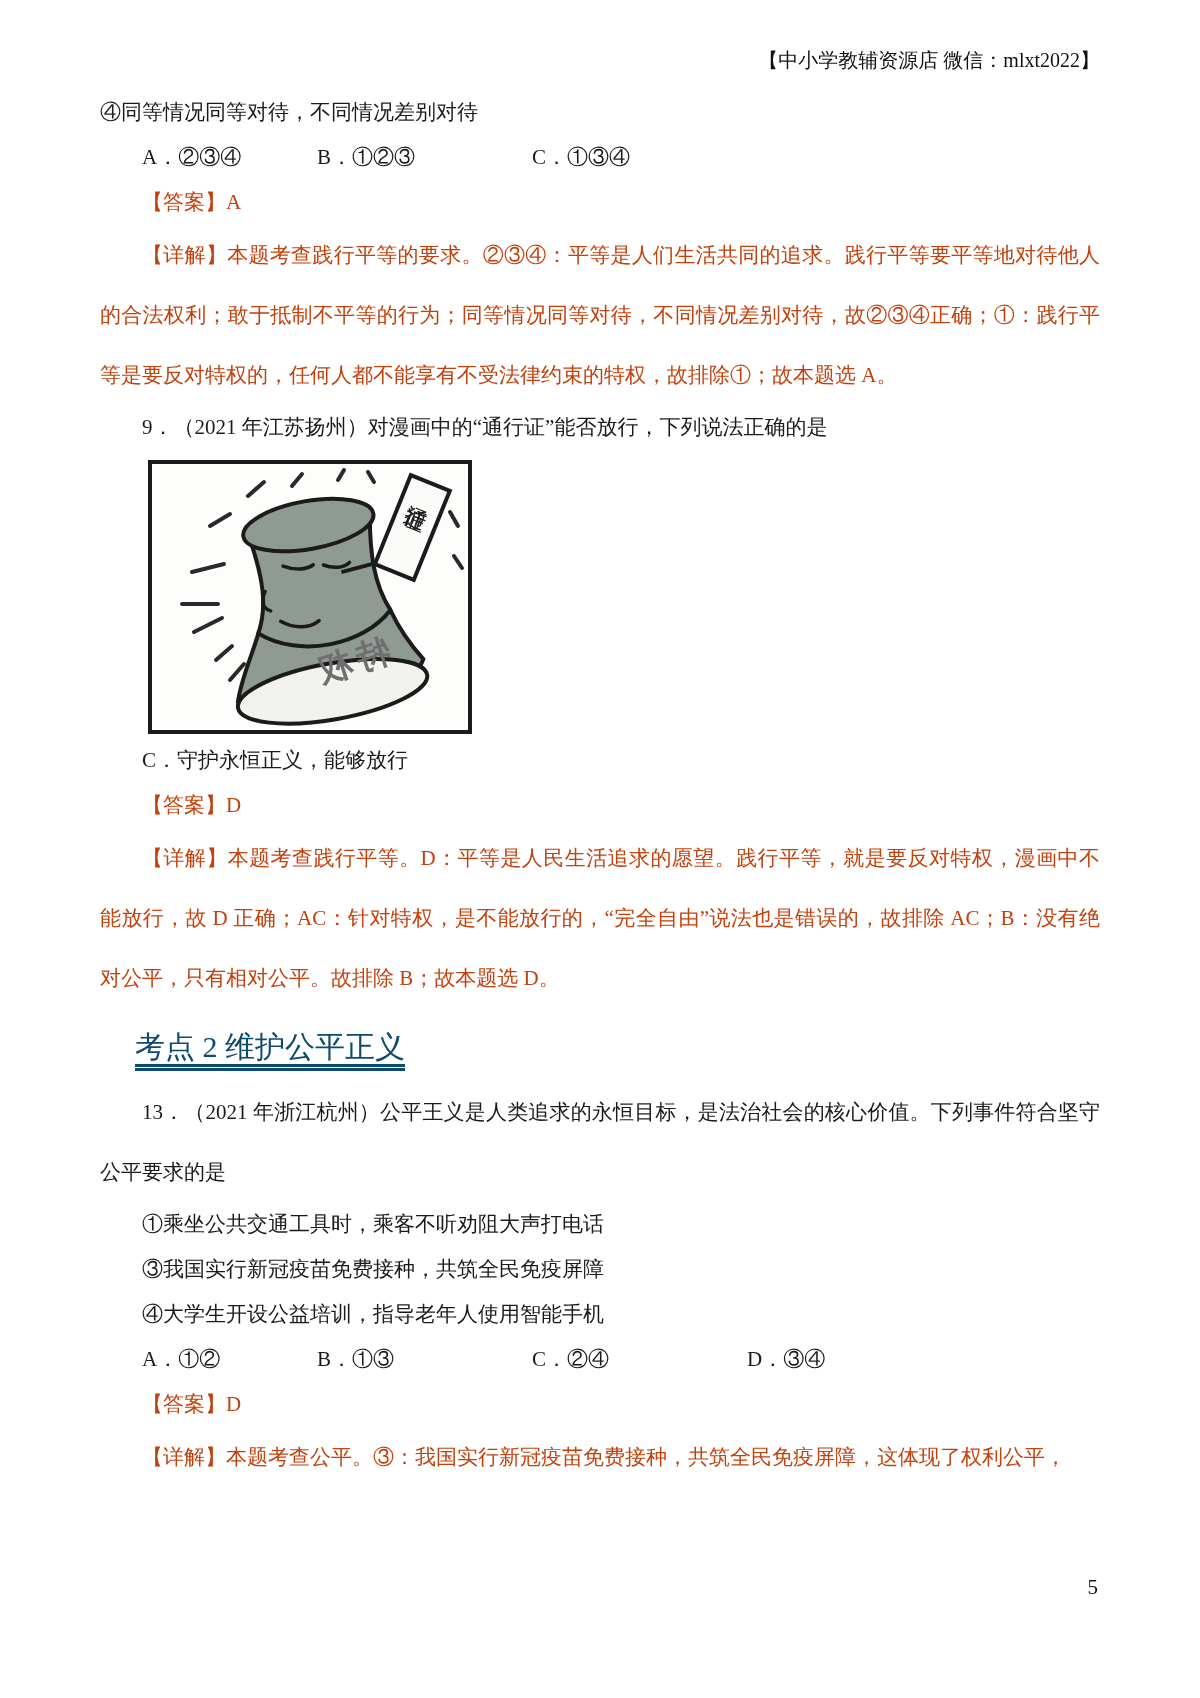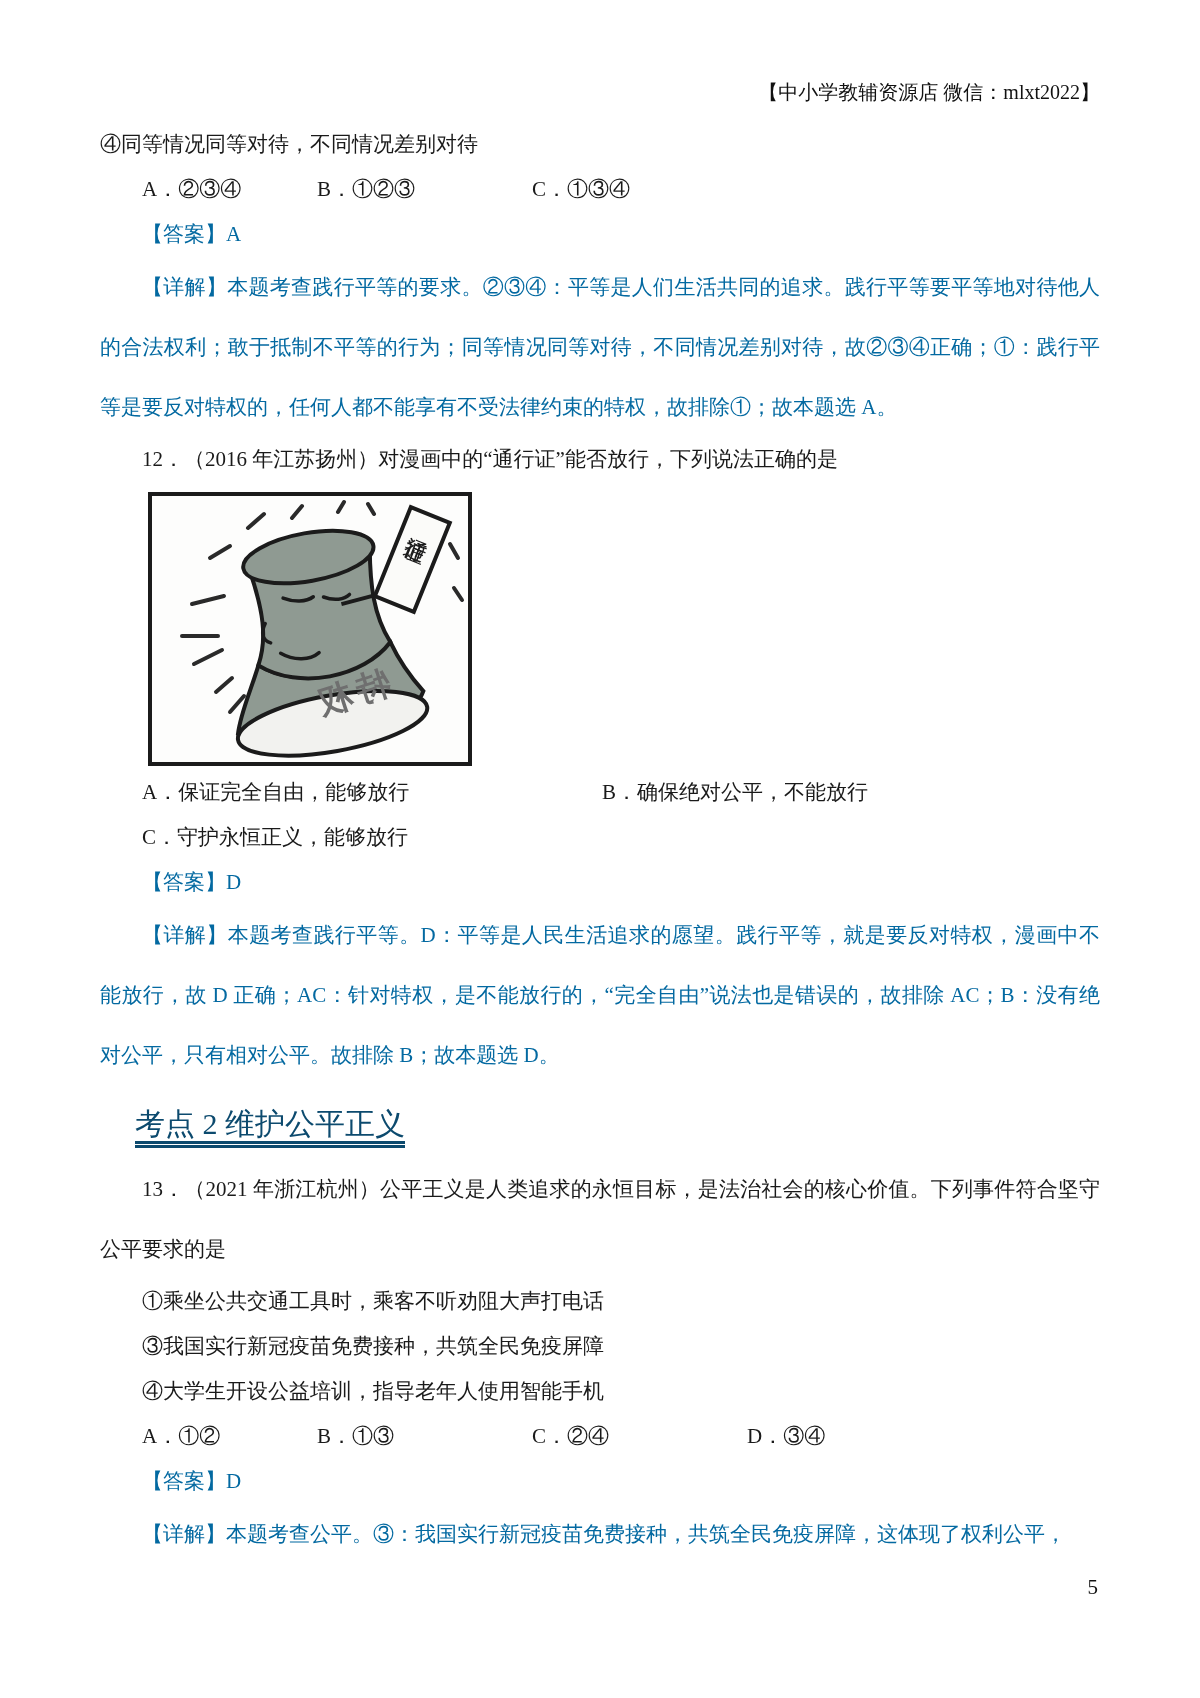--- a/index.html
+++ b/index.html
@@ -5,30 +5,30 @@
   html,body{margin:0;padding:0;background:#e8e8e8;}
   .page{
     position:relative;
     width:1200px;height:1698px;
     margin:0 auto;
     background:#ffffff;
     font-family:"Liberation Serif","DejaVu Serif",serif;
     color:#1a1a1a;
     overflow:hidden;
   }
-  .content{margin:0 100px;padding-top:76px;}
+  .content{margin:0 100px;padding-top:44px;}
   .doc-header{
     font-size:20px;line-height:32px;
     text-align:right;
     color:#111;
   }
   .ln{font-size:21px;line-height:45px;}
   .indent{text-indent:42px;}
   .para{font-size:21px;line-height:60px;text-align:justify;text-indent:42px;}
-  .red{color:#0369a1;}
+  .red{color:#c2410c;}
   .opt-row{display:flex;padding-left:42px;font-size:21px;line-height:45px;}
   .opt-row .o1{width:175px;}
   .opt-row .o2{width:215px;}
   .opt-row .o3{width:215px;}
   .opt-row .o4{flex:1;}
   .opt-row2{display:flex;padding-left:42px;font-size:21px;line-height:45px;}
   .opt-row2 .oa{width:460px;}
   .opt-row2 .ob{flex:1;}
   .section-head{
     margin:10px 0 6px 35px;
@@ -64,21 +64,21 @@
 
     <div class="ln mt14">④同等情况同等对待，不同情况差别对待</div>
     <div class="opt-row">
       <span class="o1">A．②③④</span>
       <span class="o2">B．①②③</span>
       <span class="o3">C．①③④</span>
     </div>
     <div class="ln indent red">【答案】A</div>
     <div class="para red">【详解】本题考查践行平等的要求。②③④：平等是人们生活共同的追求。践行平等要平等地对待他人的合法权利；敢于抵制不平等的行为；同等情况同等对待，不同情况差别对待，故②③④正确；①：践行平等是要反对特权的，任何人都不能享有不受法律约束的特权，故排除①；故本题选 A。</div>
 
-    <div class="ln indent">12．（2016 年江苏扬州）对漫画中的“通行证”能否放行，下列说法正确的是</div>
+    <div class="ln indent">9．（2021 年江苏扬州）对漫画中的“通行证”能否放行，下列说法正确的是</div>
 
     <div class="cartoon-wrap">
       <svg width="316" height="266" viewBox="0 0 316 266">
 
         <g stroke="#2a2a2a" stroke-width="4" stroke-linecap="round" fill="none">
           <path d="M58 62 L78 50"></path>
           <path d="M40 108 L72 100"></path>
           <path d="M30 140 L66 140"></path>
           <path d="M42 168 L70 154"></path>
           <path d="M64 196 L80 182"></path>
@@ -113,24 +113,20 @@
 
         <g transform="rotate(22 262 62)">
           <line x1="244" y1="108" x2="212" y2="132" stroke="#1b1b1b" stroke-width="4"></line>
           <rect x="240" y="16" width="42" height="96" fill="#fbfbf9" stroke="#1b1b1b" stroke-width="4"></rect>
           <text x="261" y="28" font-size="22" fill="#1b1b1b" font-family="'Liberation Serif',serif" text-anchor="middle" style="writing-mode:vertical-rl;text-orientation:upright;letter-spacing:2px;">通行证</text>
         </g>
       </svg>
     </div>
 
     <div class="opt-row2">
-      <span class="oa">A．保证完全自由，能够放行</span>
-      <span class="ob">B．确保绝对公平，不能放行</span>
-    </div>
-    <div class="opt-row2">
       <span class="oa">C．守护永恒正义，能够放行</span>
     </div>
     <div class="ln indent red">【答案】D</div>
     <div class="para red">【详解】本题考查践行平等。D：平等是人民生活追求的愿望。践行平等，就是要反对特权，漫画中不能放行，故 D 正确；AC：针对特权，是不能放行的，“完全自由”说法也是错误的，故排除 AC；B：没有绝对公平，只有相对公平。故排除 B；故本题选 D。</div>
 
     <div>
       <span class="section-head">考点 2 维护公平正义</span>
     </div>
 
     <div class="para" style="color:#1a1a1a;">13．（2021 年浙江杭州）公平王义是人类追求的永恒目标，是法治社会的核心价值。下列事件符合坚守公平要求的是</div>

